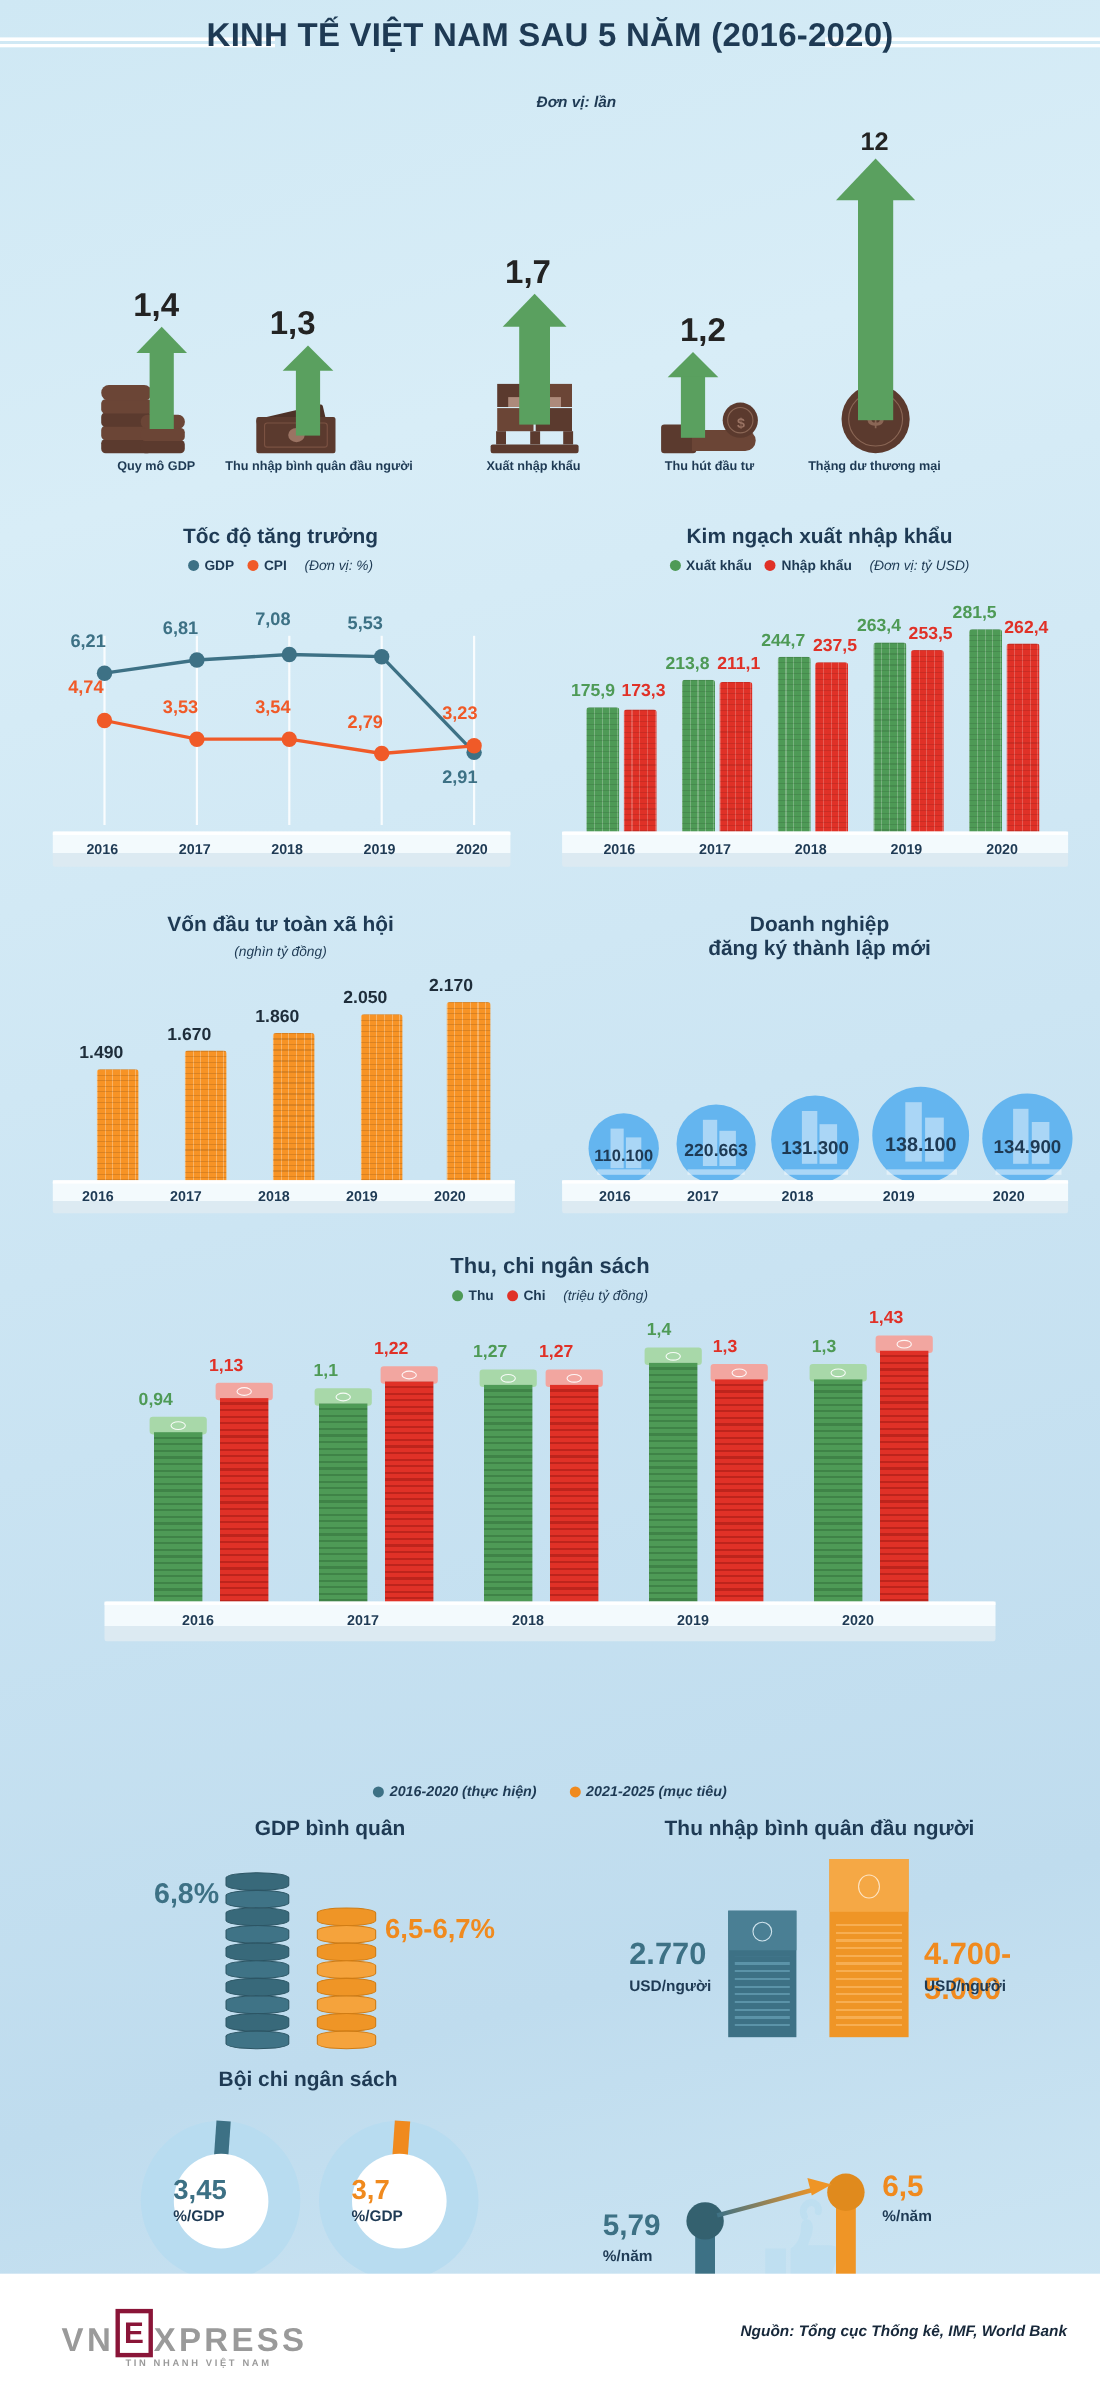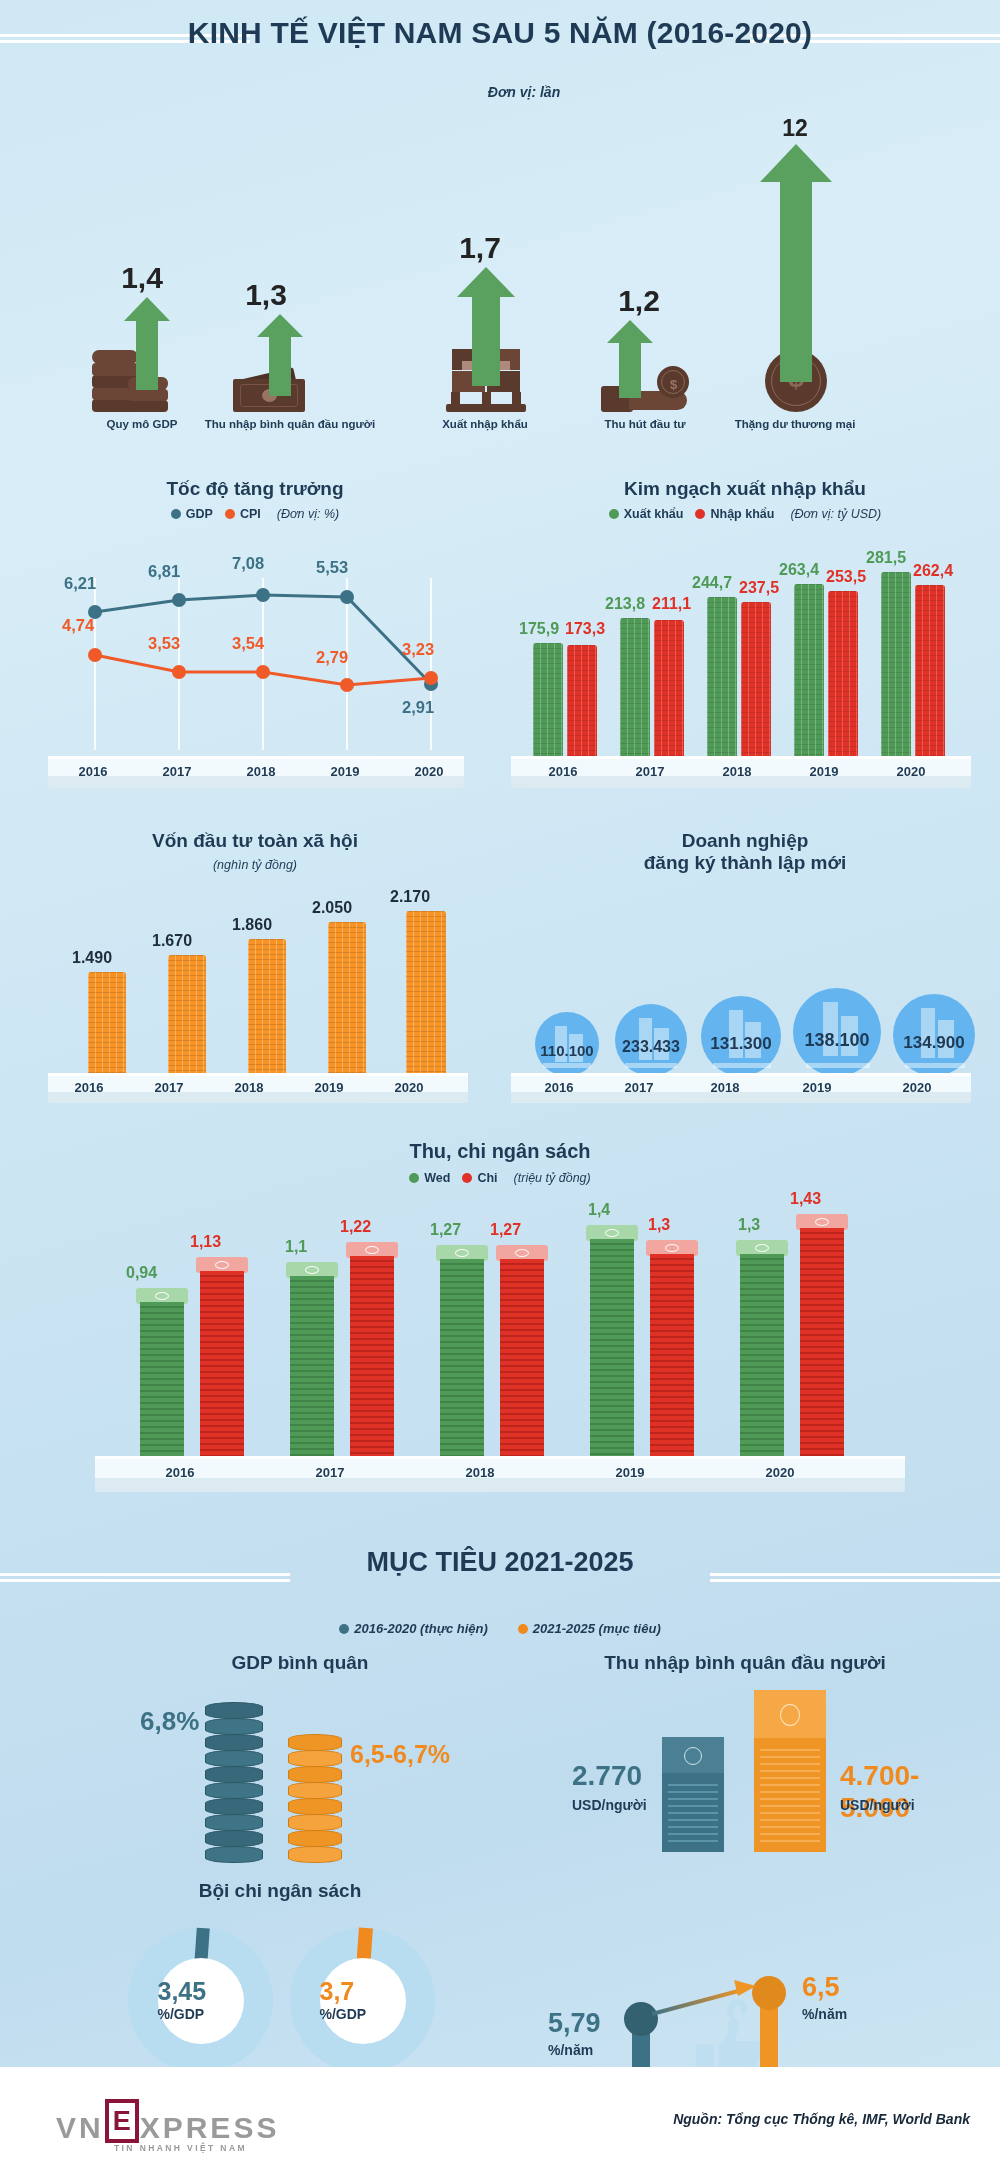--- a/index.html
+++ b/index.html
@@ -455,21 +455,21 @@
       <div class="circ" style="left:18px;bottom:2px;width:64px;height:64px;">
         <div class="bldg" style="left:20px;top:14px;width:12px;height:36px;"></div>
         <div class="bldg" style="left:34px;top:22px;width:14px;height:28px;"></div>
         <div class="bldg" style="left:8px;bottom:8px;width:48px;height:5px;"></div>
         <span class="abs" style="left:0;right:0;top:30px;text-align:center;font-size:15px;">110.100</span>
       </div>
       <div class="circ" style="left:98px;bottom:2px;width:72px;height:72px;">
         <div class="bldg" style="left:24px;top:14px;width:13px;height:42px;"></div>
         <div class="bldg" style="left:39px;top:24px;width:15px;height:32px;"></div>
         <div class="bldg" style="left:10px;bottom:8px;width:52px;height:5px;"></div>
-        <span class="abs" style="left:-4px;right:-4px;top:34px;text-align:center;font-size:16px;">233.433</span>
+        <span class="abs" style="left:-4px;right:-4px;top:34px;text-align:center;font-size:16px;">220.663</span>
       </div>
       <div class="circ" style="left:184px;bottom:2px;width:80px;height:80px;">
         <div class="bldg" style="left:28px;top:14px;width:14px;height:48px;"></div>
         <div class="bldg" style="left:44px;top:26px;width:16px;height:36px;"></div>
         <div class="bldg" style="left:12px;bottom:8px;width:58px;height:5px;"></div>
         <span class="abs" style="left:-6px;right:-6px;top:38px;text-align:center;font-size:17px;">131.300</span>
       </div>
       <div class="circ" style="left:276px;bottom:2px;width:88px;height:88px;">
         <div class="bldg" style="left:30px;top:14px;width:15px;height:54px;"></div>
         <div class="bldg" style="left:48px;top:28px;width:17px;height:40px;"></div>
@@ -490,21 +490,21 @@
     <div class="axis-year" style="left:190px;top:250px;width:60px;">2018</div>
     <div class="axis-year" style="left:282px;top:250px;width:60px;">2019</div>
     <div class="axis-year" style="left:382px;top:250px;width:60px;">2020</div>
   </div>
 
   <div class="abs" style="left:30px;top:1140px;width:940px;height:375px;">
     <div class="chart-title" style="font-size:20px;">Thu, chi ngân sách</div>
     <div class="legend">
       <div class="legend-item">
         <span class="dot" style="background:#4e9a56"></span>
-        <span>Wed</span>
+        <span>Thu</span>
       </div>
       <div class="legend-item">
         <span class="dot" style="background:#e03127"></span>
         <span>Chi</span>
       </div>
       <span class="unit-note">(triệu tỷ đồng)</span>
     </div>
 
     <div class="abs" style="left:40px;top:70px;width:860px;height:250px;">
 
@@ -585,25 +585,20 @@
     </div>
 
     <div class="slab" style="left:65px;top:316px;width:810px;height:36px;"></div>
     <div class="axis-year" style="left:120px;top:325px;width:60px;">2016</div>
     <div class="axis-year" style="left:270px;top:325px;width:60px;">2017</div>
     <div class="axis-year" style="left:420px;top:325px;width:60px;">2018</div>
     <div class="axis-year" style="left:570px;top:325px;width:60px;">2019</div>
     <div class="axis-year" style="left:720px;top:325px;width:60px;">2020</div>
   </div>
 
-  <div class="goal-band">
-    <div class="rule l" style="top:40px;width:290px;"></div>
-    <div class="rule r" style="top:40px;width:290px;"></div>
-    <div class="goal-title">MỤC TIÊU 2021-2025</div>
-  </div>
 
   <div class="legend" style="position:absolute;left:0;top:1614px;width:1000px;gap:30px;">
     <div class="legend-item">
       <span class="dot" style="background:#3d7185"></span>
       <span style="font-style:italic;font-size:13px;">2016-2020 (thực hiện)</span>
     </div>
     <div class="legend-item">
       <span class="dot" style="background:#f08a1e"></span>
       <span style="font-style:italic;font-size:13px;">2021-2025 (mục tiêu)</span>
     </div>

